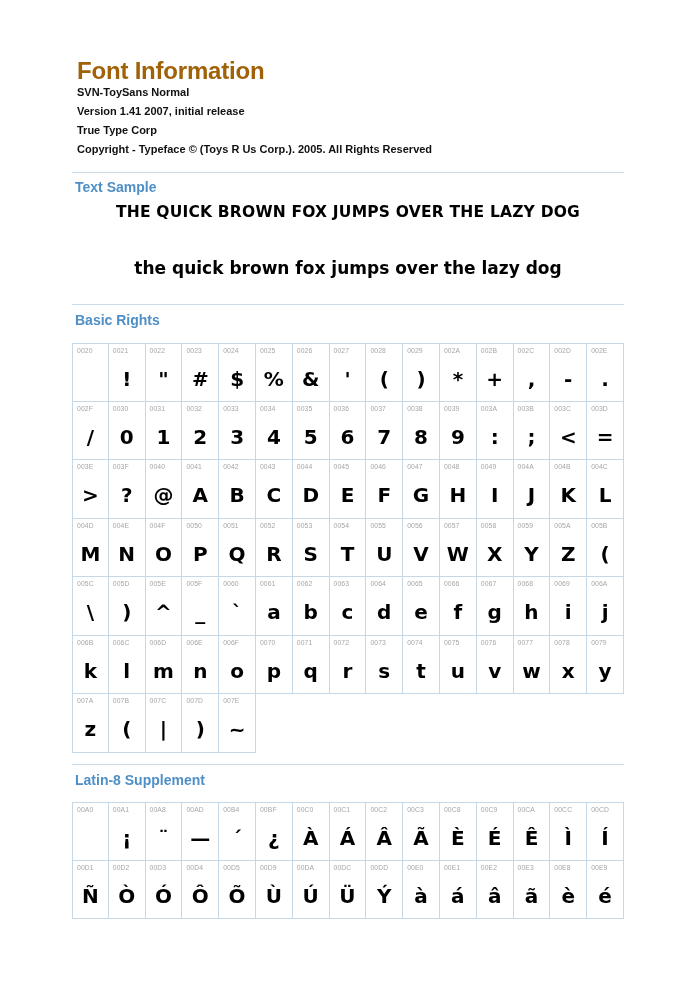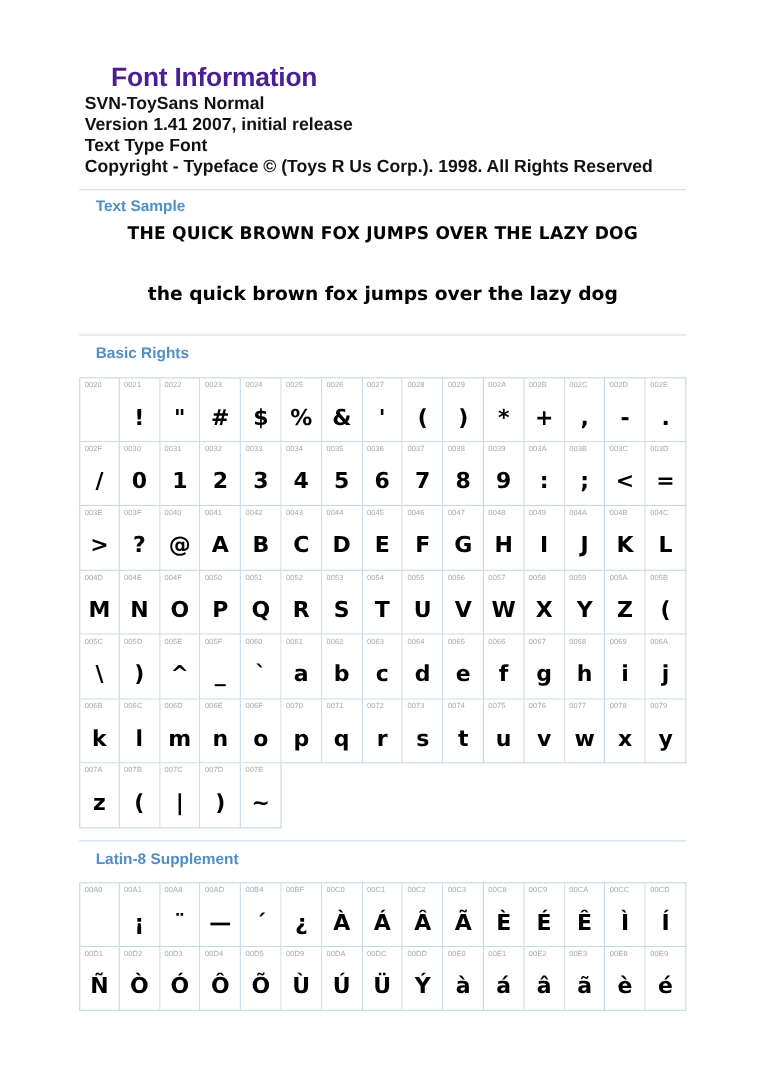--- a/index.html
+++ b/index.html
@@ -1,41 +1,41 @@
 <!DOCTYPE html>
 <html><head>
 <meta charset="utf-8">
 <style>
   html, body { margin: 0; padding: 0; background: #ffffff; }
   body { width: 696px; height: 985px; position: relative; overflow: hidden;
          font-family: "Liberation Sans", sans-serif; color: #111; }
   .page { position: absolute; left: 72px; top: 0; width: 552px; }
-  .title { position: absolute; left: 5px; top: 57px; font-size: 24px; font-weight: bold; color: #4c1d95; letter-spacing: -0.2px; margin-left: 24px; }
-  .info-line { position: absolute; left: 5px; font-size: 16px; font-weight: bold; color: #111; white-space: nowrap; text-align: right; }
+  .title { position: absolute; left: 5px; top: 57px; font-size: 24px; font-weight: bold; color: #a16207; letter-spacing: -0.2px; }
+  .info-line { position: absolute; left: 5px; font-size: 11px; font-weight: bold; color: #111; white-space: nowrap; text-align: right; }
   .sep { position: absolute; left: 0; width: 552px; height: 1px; background: #c9dbe9; }
-  .section { position: absolute; left: 15px; font-size: 14px; font-weight: bold; color: #4e8fc6; }
+  .section { position: absolute; left: 3px; font-size: 14px; font-weight: bold; color: #4e8fc6; }
   .sample { position: absolute; left: 0; width: 552px; text-align: center; font-family: "DejaVu Sans", sans-serif; font-weight: bold; color: #000; white-space: nowrap; }
   .sample.upper { top: 202px; font-size: 16px; letter-spacing: 0.2px; transform: scaleX(0.97); }
   .sample.lower { top: 258px; font-size: 17px; }
   .grid { position: absolute; left: 0; display: grid; grid-template-columns: repeat(15, 36.8px); }
   .cell { box-sizing: border-box; height: 58.5px; border-right: 1px solid #c6d7e6; border-bottom: 1px solid #c6d7e6; position: relative; background: #fff; }
   .cell.first-col { border-left: 1px solid #c6d7e6; }
   .cell.first-row { border-top: 1px solid #c6d7e6; }
   .code { position: absolute; left: 4px; top: 3px; font-size: 6.8px; color: #a6a6a6; letter-spacing: 0.1px; }
   .glyph { position: absolute; left: 0; right: 0; top: 20px; text-align: center; font-family: "DejaVu Sans", sans-serif; font-weight: bold; font-size: 20px; color: #000; line-height: 30px; }
 </style>
 </head>
 <body>
 
 <div class="page">
   <div class="title">Font Information</div>
   <div class="info-line" style="top:86px">SVN-ToySans Normal</div>
   <div class="info-line" style="top:105px">Version 1.41 2007, initial release</div>
-  <div class="info-line" style="top:124px">Text Type Font</div>
-  <div class="info-line" style="top:143px">Copyright - Typeface © (Toys R Us Corp.). 1998. All Rights Reserved</div>
+  <div class="info-line" style="top:124px">True Type Corp</div>
+  <div class="info-line" style="top:143px">Copyright - Typeface © (Toys R Us Corp.). 2005. All Rights Reserved</div>
 
   <div class="sep" style="top:172px"></div>
   <div class="section" style="top:179px">Text Sample</div>
   <div class="sample upper">THE QUICK BROWN FOX JUMPS OVER THE LAZY DOG</div>
   <div class="sample lower">the quick brown fox jumps over the lazy dog</div>
 
   <div class="sep" style="top:304px"></div>
   <div class="section" style="top:312px">Basic Rights</div>
   <div class="grid" id="grid-0" style="top:343px">
       <div class="cell first-col first-row">

